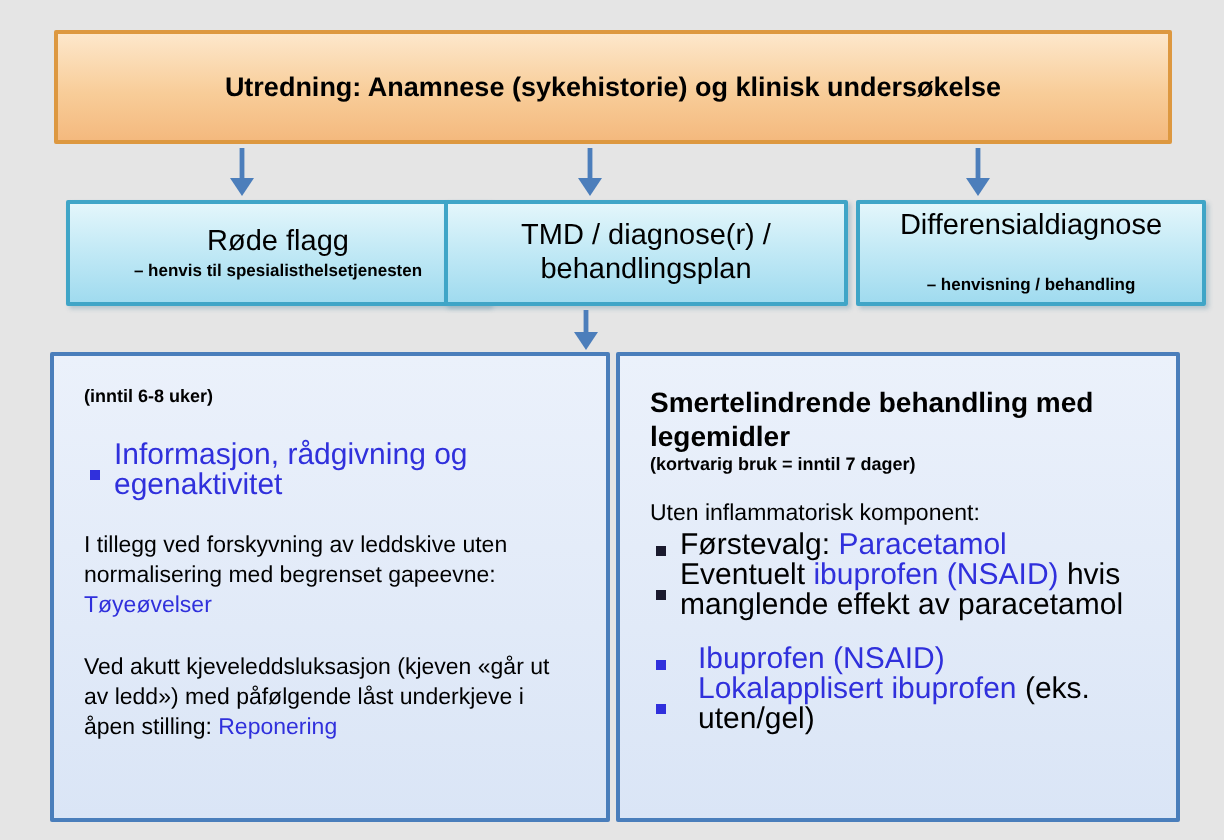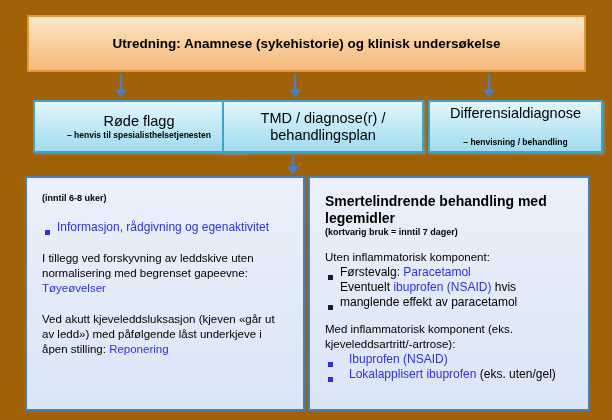--- a/index.html
+++ b/index.html
@@ -1,17 +1,17 @@
 <!DOCTYPE html>
 <html><head>
 <meta charset="utf-8">
 <style>
   html,body{margin:0;padding:0;background:#fff;}
   body{font-family:"Liberation Sans", sans-serif; color:#000;}
-  .canvas{position:relative;width:612px;height:420px;background:#a16207;overflow:hidden;}
+  .canvas{position:relative;width:612px;height:420px;background:#e5e5e5;overflow:hidden;}
 
   .box{position:absolute;box-sizing:border-box;display:flex;flex-direction:column;
        align-items:center;justify-content:center;text-align:center;}
 
   .top-box{left:27px;top:15px;width:559px;height:57px;
        background:linear-gradient(#FDE7CB,#F8CD99 55%,#F4B97E);
        border:2px solid #DD9840;border-radius:1px;
        font-weight:bold;font-size:13.5px;}
 
   .mid-box{top:100px;height:53px;
@@ -29,21 +29,21 @@
        background:linear-gradient(#EBF1FB,#DAE5F6);
        border:2px solid #4A7EBB;border-radius:1px;}
   .panel-left{left:25px;width:280px;}
   .panel-right{left:308px;width:282px;}
   .panel h2{margin:0;font-size:14px;line-height:17px;}
   .panel .sub{font-size:9px;font-weight:bold;line-height:11px;}
   .panel .body{font-size:11.5px;line-height:15px;}
   .gap-lg{height:16px;} .gap-md{height:12px;}
 
   .blue{color:#3030DC;}
-  .bullet{display:flex;align-items:flex-end;font-size:12px;line-height:15px;}
+  .bullet{display:flex;align-items:center;font-size:15px;line-height:15px;}
   .bullet .sq{flex:0 0 auto;width:5px;height:5px;margin:5px 7px 0 3px;background:#3030DC;}
   .bullet .sq.dark{background:#1a1a2e;}
   .bullet.wide .txt{margin-left:9px;}
 
   .arrow{position:absolute;width:14px;}
   .arrow svg{display:block;}
 
   p{margin:0;}
 </style>
 </head>
@@ -119,21 +119,20 @@
     <p class="body">Uten inflammatorisk komponent:</p>
     <div class="bullet">
       <span class="sq dark"></span>
       <span class="txt"><span>Førstevalg: </span><span class="blue">Paracetamol</span></span>
     </div>
     <div class="bullet">
       <span class="sq dark"></span>
       <span class="txt"><span>Eventuelt </span><span class="blue">ibuprofen (NSAID)</span><span> hvis manglende effekt av paracetamol</span></span>
     </div>
     <div class="gap-md"></div>
-    <p class="body">Med inflammatorisk komponent (eks. kjeveleddsartritt/-artrose):</p>
     <div class="bullet wide">
       <span class="sq"></span>
       <span class="txt blue">Ibuprofen (NSAID)</span>
     </div>
     <div class="bullet wide">
       <span class="sq"></span>
       <span class="txt"><span class="blue">Lokalapplisert ibuprofen</span><span> (eks. uten/gel)</span></span>
     </div>
   </div>
 

